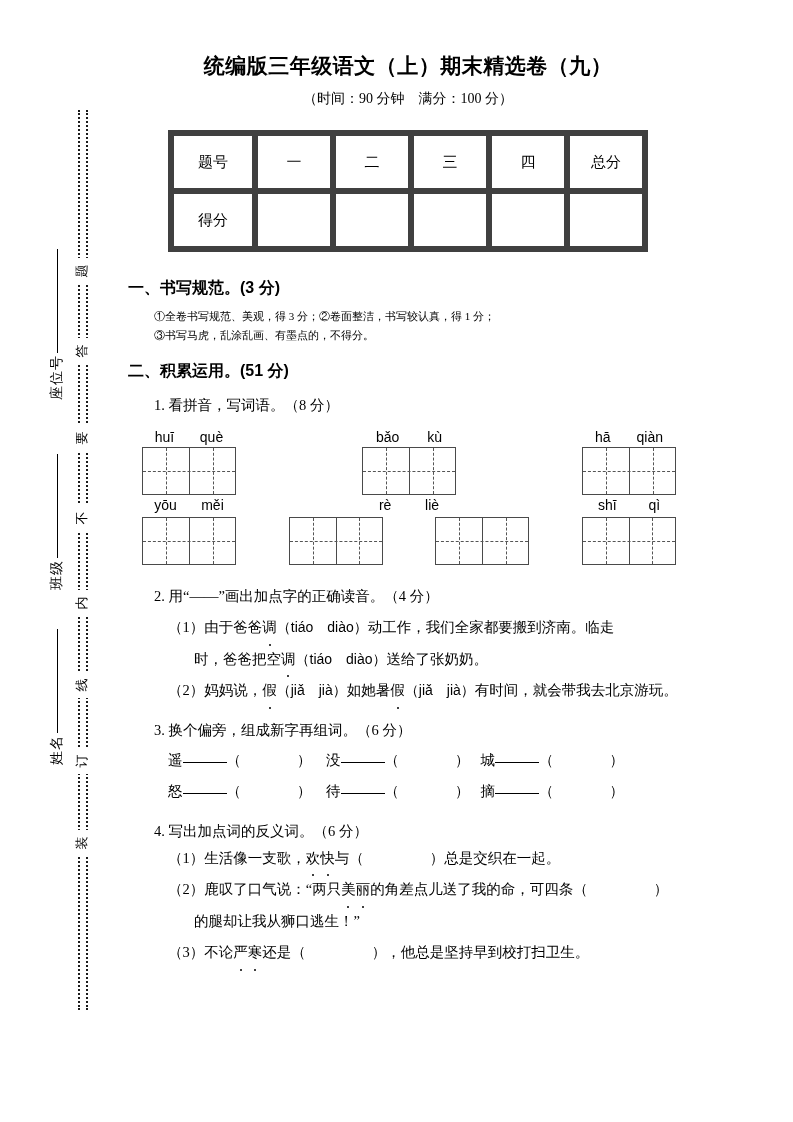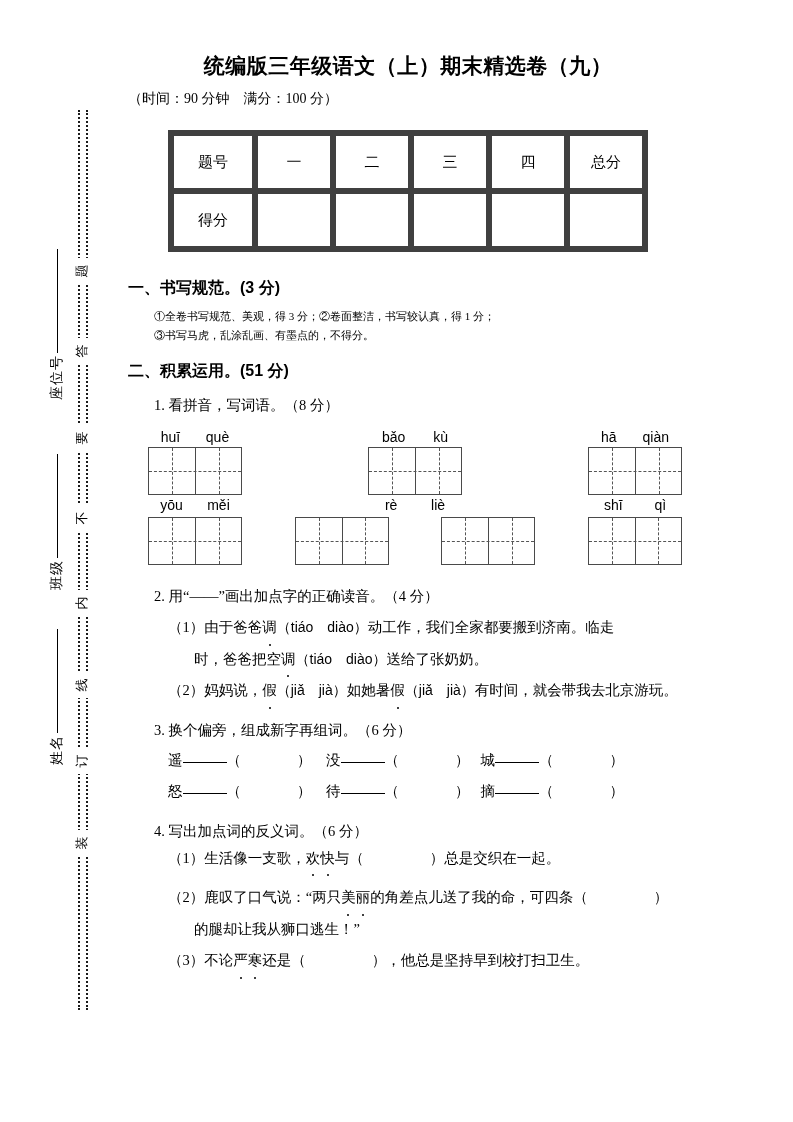--- a/index.html
+++ b/index.html
@@ -85,21 +85,21 @@
     margin: 0;
     padding-top: 52px;
     font-size: 21px;
     font-weight: bold;
     text-align: center;
     letter-spacing: 0.5px;
     font-family: "Liberation Sans", "DejaVu Sans", sans-serif;
   }
   #paper-subtitle {
     margin: 10px 0 6px 0;
-    text-align: left;
+    text-align: center;
     font-size: 14px;
   }
 
   table#score-table {
     margin: 22px auto 0 auto;
     border-collapse: collapse;
     width: 480px;
     table-layout: fixed;
   }
   table#score-table td {
@@ -171,21 +171,21 @@
   .grid-row {
     display: flex;
     justify-content: space-between;
     width: 540px;
   }
   .grid-row.second { margin-top: 2px; }
   .grid-group {
     width: 100px;
     display: flex;
     flex-direction: column;
-    align-items: flex-end;
+    align-items: flex-start;
   }
   .py-label {
     display: flex;
     width: 94px;
     justify-content: space-around;
     font-family: "Liberation Sans", "DejaVu Sans", sans-serif;
     font-size: 14px;
     line-height: 20px;
     white-space: nowrap;
   }
@@ -384,21 +384,21 @@
     <div class="q-body" style="margin-top:2px; line-height:2.0;">
       <span>怒</span><span class="blank-rule"></span>（<span class="blank-paren"></span>）&nbsp;&nbsp;&nbsp;&nbsp;<span>待</span><span class="blank-rule"></span>（<span class="blank-paren"></span>）&nbsp;&nbsp;&nbsp;<span>摘</span><span class="blank-rule"></span>（<span class="blank-paren"></span>）
     </div>
 
     <div class="q-head" style="margin-top:16px;">4. 写出加点词的反义词。（6 分）</div>
 
     <div class="q-body" style="margin-top:4px;">
       <span>（1）</span><span>生活像一支歌，</span><span class="" style="position: relative;"><span class="dotmark">欢</span><span class="dotmark">快</span></span><span>与（</span><span class="blank-paren-wide"></span><span>）总是交织在一起。</span>
     </div>
 
-    <div class="q-body" style="margin-top:12px;">
+    <div class="q-body" style="margin-top:4px;">
       <span>（2）</span><span>鹿叹了口气说：“两只</span><span class="" style="position: relative;"><span class="dotmark">美</span><span class="dotmark">丽</span></span><span>的角差点儿送了我的命，可四条（</span><span class="blank-paren-wide"></span><span>）</span>
     </div>
     <div class="q-body" style="margin-top:4px;">
       <span class="indent"></span><span>的腿却让我从狮口逃生！”</span>
     </div>
 
     <div class="q-body" style="margin-top:4px;">
       <span>（3）</span><span>不论</span><span class="" style="position: relative;"><span class="dotmark">严</span><span class="dotmark">寒</span></span><span>还是（</span><span class="blank-paren-wide"></span><span>），他总是坚持早到校打扫卫生。</span>
     </div>
 

